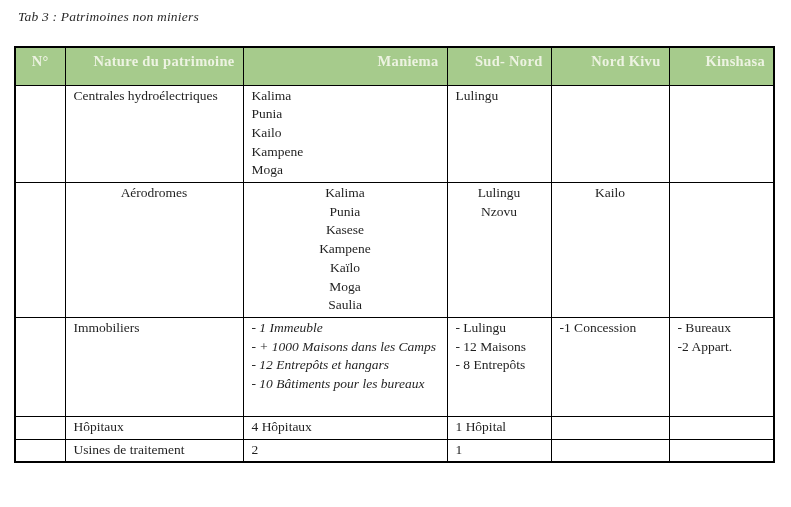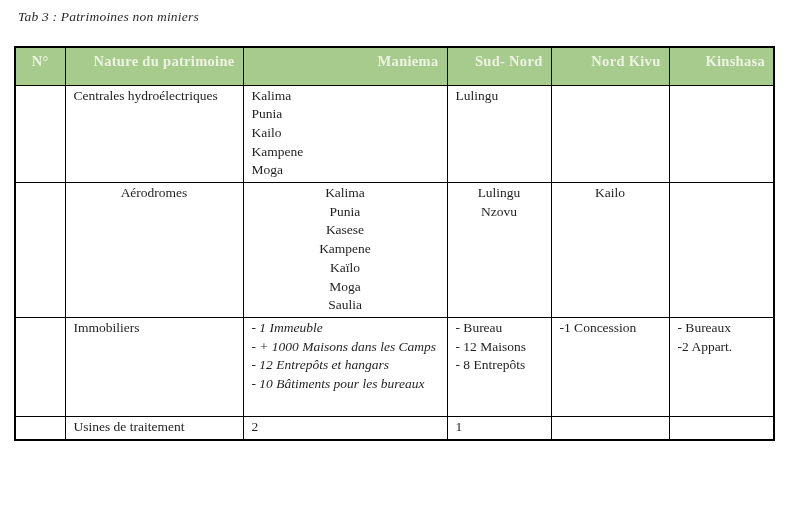--- a/index.html
+++ b/index.html
@@ -129,31 +129,43 @@
         <tr class="row-2">
           <td class="col-num"></td>
           <td class="col-nature">Immobiliers</td>
           <td class="col-maniema">
             <div class="cell-line">- 1 Immeuble</div>
             <div class="cell-line">- + 1000 Maisons dans les Camps</div>
             <div class="cell-line">- 12 Entrepôts et hangars</div>
             <div class="cell-line">- 10 Bâtiments pour les bureaux</div>
           </td>
           <td class="col-sud_kivu">
-            <div class="cell-line">- Bureau</div>
+            <div class="cell-line">- Lulingu</div>
             <div class="cell-line">- 12 Maisons</div>
             <div class="cell-line">- 8 Entrepôts</div>
           </td>
           <td class="col-nord_kivu">
             <div class="cell-line">-1 Concession</div>
           </td>
           <td class="col-kinshasa">
             <div class="cell-line">- Bureaux</div>
             <div class="cell-line">-2  Appart.</div>
           </td>
+        </tr>
+        <tr class="row-3">
+          <td class="col-num"></td>
+          <td class="col-nature">Hôpitaux</td>
+          <td class="col-maniema">
+            <div class="cell-line">4 Hôpitaux</div>
+          </td>
+          <td class="col-sud_kivu">
+            <div class="cell-line">1 Hôpital</div>
+          </td>
+          <td class="col-nord_kivu"></td>
+          <td class="col-kinshasa"></td>
         </tr>
         <tr class="row-4">
           <td class="col-num"></td>
           <td class="col-nature">Usines de traitement</td>
           <td class="col-maniema">
             <div class="cell-line">2</div>
           </td>
           <td class="col-sud_kivu">
             <div class="cell-line">1</div>
           </td>

